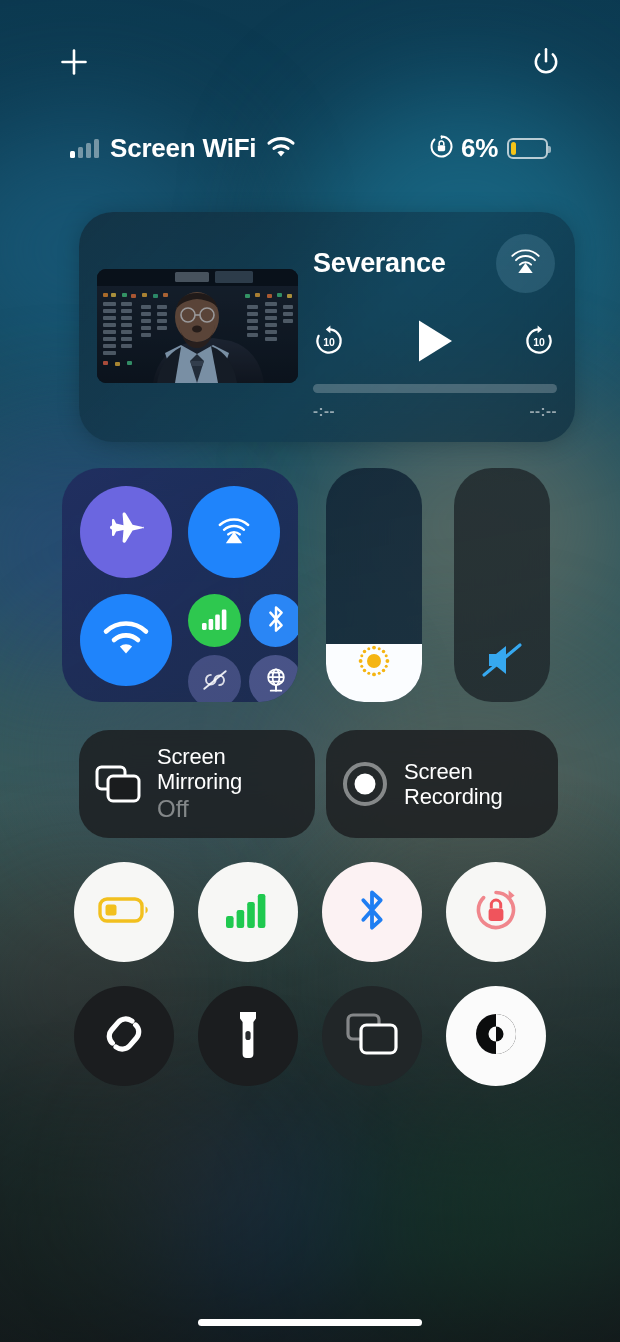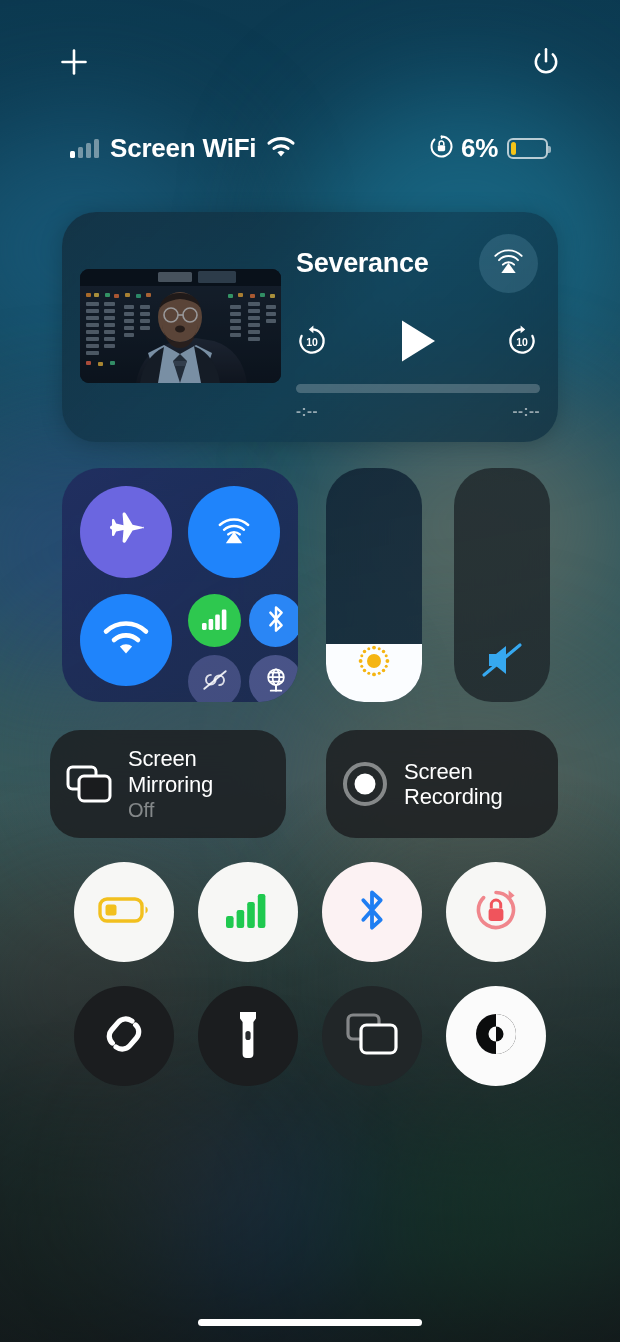--- a/index.html
+++ b/index.html
@@ -89,21 +89,21 @@
     border:2px solid rgba(255,255,255,.7); padding:2px;
   }
   .batt .fill { height:100%; border-radius:3px; background:#f5c518; }
   .batt:after {
     content:""; position:absolute; right:-5px; top:6px; width:3px; height:7px;
     border-radius:0 2px 2px 0; background:rgba(255,255,255,.55);
   }
 
   
   .media-card {
-    position:absolute; left:62px; top:212px; width:496px; height:230px;
+    position:absolute; left:79px; top:212px; width:496px; height:230px;
     border-radius:34px; overflow:hidden;
     background:linear-gradient(135deg, rgba(18,40,54,.72) 0%, rgba(16,55,76,.62) 55%, rgba(14,45,62,.72) 100%);
     backdrop-filter:blur(26px);
     box-shadow:0 2px 22px rgba(0,0,0,.22);
   }
   .media-thumb {
     position:absolute; left:18px; top:57px; width:201px; height:114px;
     border-radius:9px; overflow:hidden; background:#0d1620;
   }
   .media-title {
@@ -165,26 +165,26 @@
     position:absolute; left:0; bottom:22px; width:100%;
     display:flex; align-items:center; justify-content:center;
   }
 
   
   .wide-tile {
     position:absolute; height:108px; border-radius:30px;
     background:rgba(26,28,30,.80); backdrop-filter:blur(24px);
     display:flex; align-items:center; cursor:pointer; overflow:hidden;
   }
-  .t-mirror { left:50px;  top:730px; width:236px; }
+  .t-mirror { left:79px;  top:730px; width:236px; }
   .t-record { left:326px; top:730px; width:232px; }
   .wide-tile .ic { width:78px; display:flex; align-items:center; justify-content:center; flex-shrink:0; }
   .wide-tile .txt { display:flex; flex-direction:column; justify-content:center; }
   .wide-tile .lab { color:#fff; font-size:22px; font-weight:500; line-height:1.15; letter-spacing:-.2px; }
-  .wide-tile .sub { color:rgba(255,255,255,.45); font-size:20px; font-weight:400; line-height:1.2; margin-top:1px; }
+  .wide-tile .sub { color:rgba(255,255,255,.45); font-size:24px; font-weight:400; line-height:1.2; margin-top:1px; }
 
   
   .circle-grid {
     position:absolute; left:62px; top:862px; width:496px;
     display:grid; grid-template-columns:repeat(4,1fr); row-gap:24px; justify-items:center;
   }
   .cbtn {
     width:100px; height:100px; border-radius:50%;
     display:flex; align-items:center; justify-content:center; cursor:pointer;
   }

